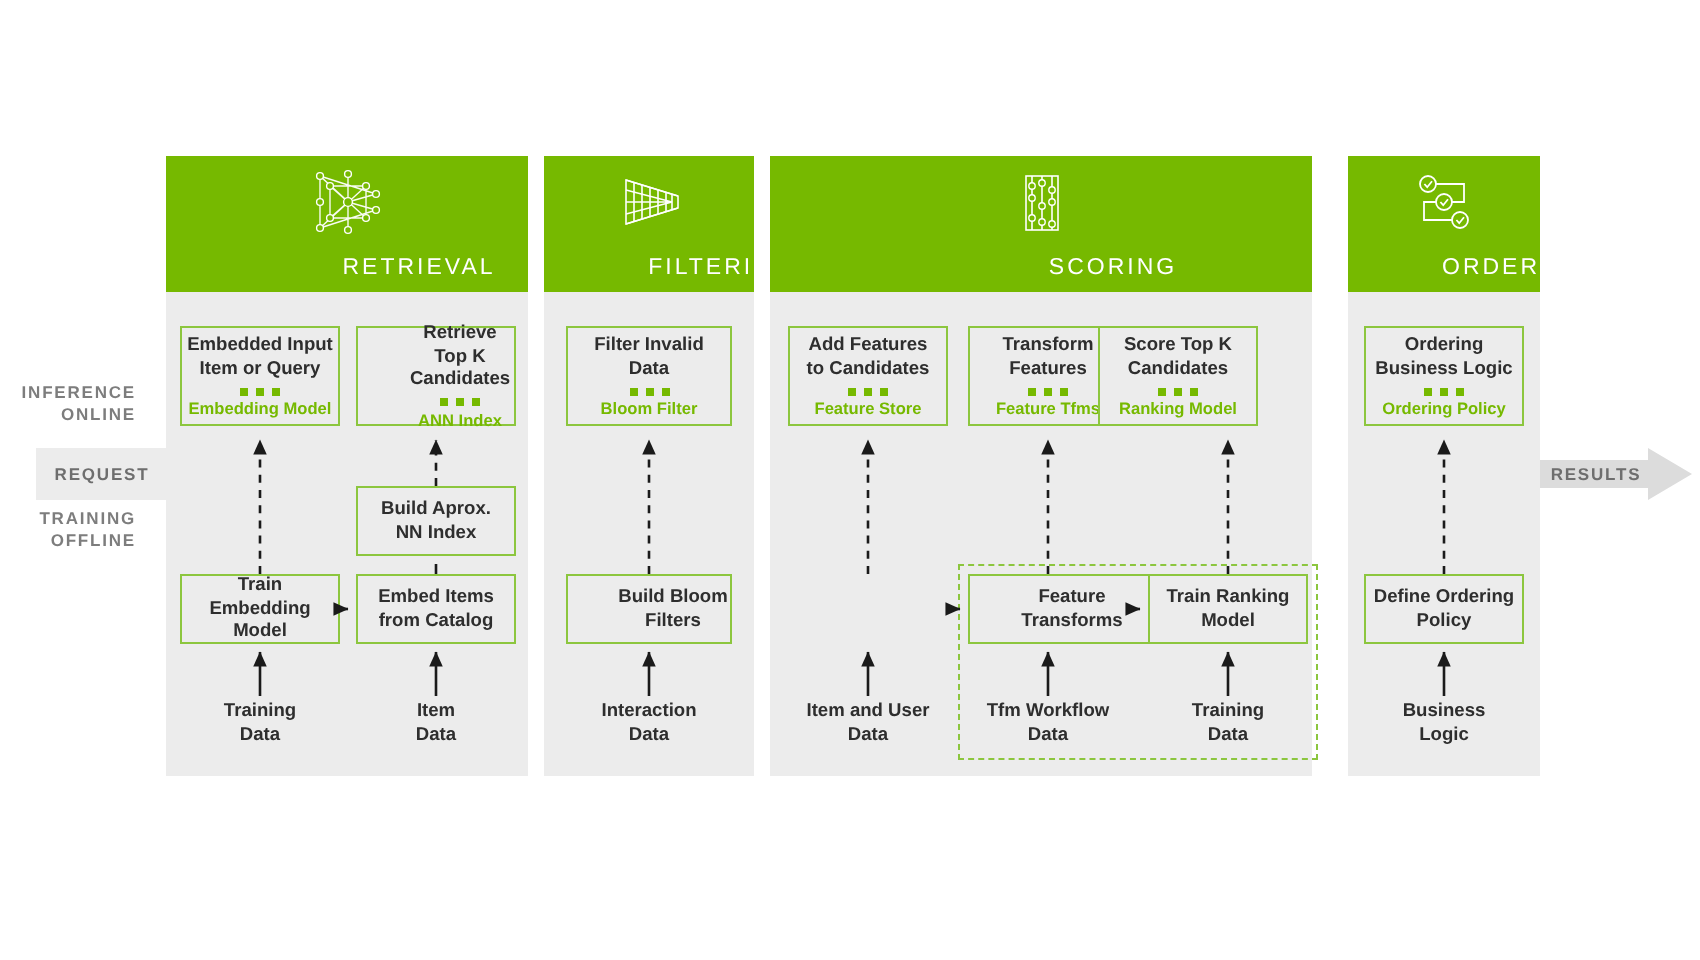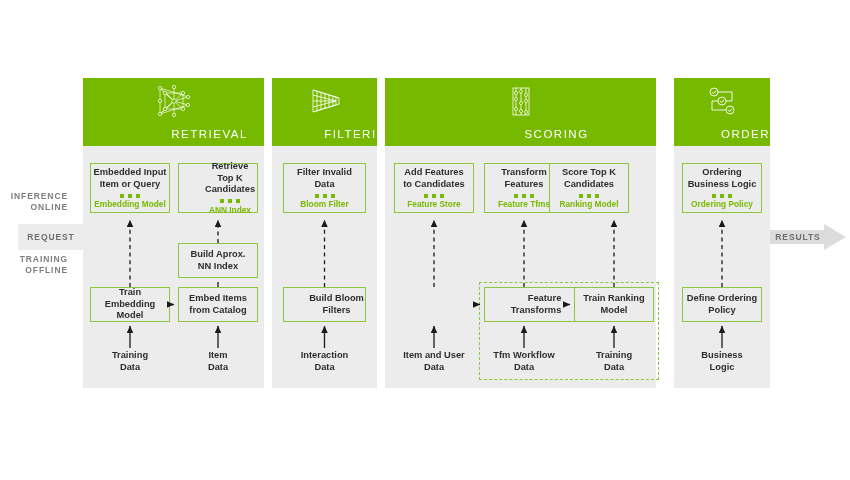--- a/index.html
+++ b/index.html
@@ -265,21 +265,21 @@
     <div class="dots">
         <i></i>
         <i></i>
         <i></i>
       </div>
     <div class="sub">Ranking Model</div>
   </div>
 
   <div class="dash-group" style="left:479px;top:282px;width:180px;height:98px;"></div>
 
-  <div class="box" style="left:484px;top:287px;width:104px;height:35px;text-align:right;">
+  <div class="box" style="left:484px;top:287px;width:104px;height:35px;">
     <div class="ttl">Feature
 Transforms</div>
   </div>
   <div class="box" style="left:574px;top:287px;width:80px;height:35px;">
     <div class="ttl">Train Ranking
 Model</div>
   </div>
 
   <div class="datalabel" style="left:394px;top:350px;width:80px;">Item and User
 Data</div>

